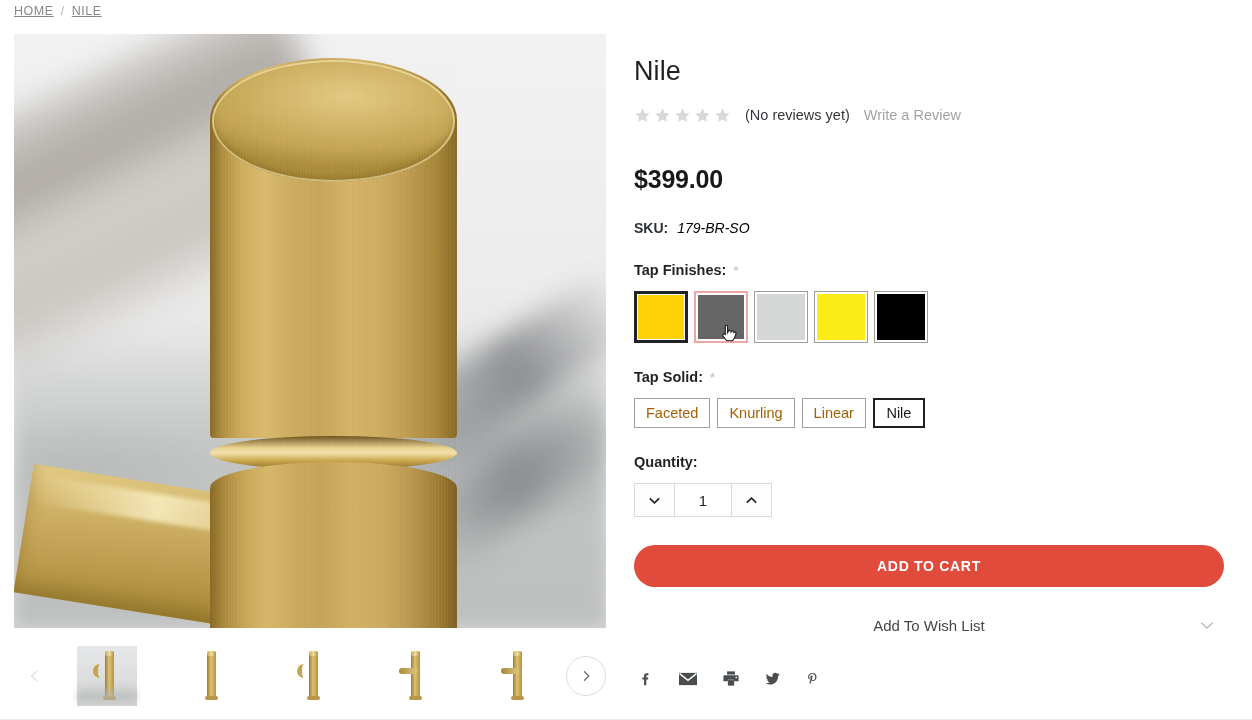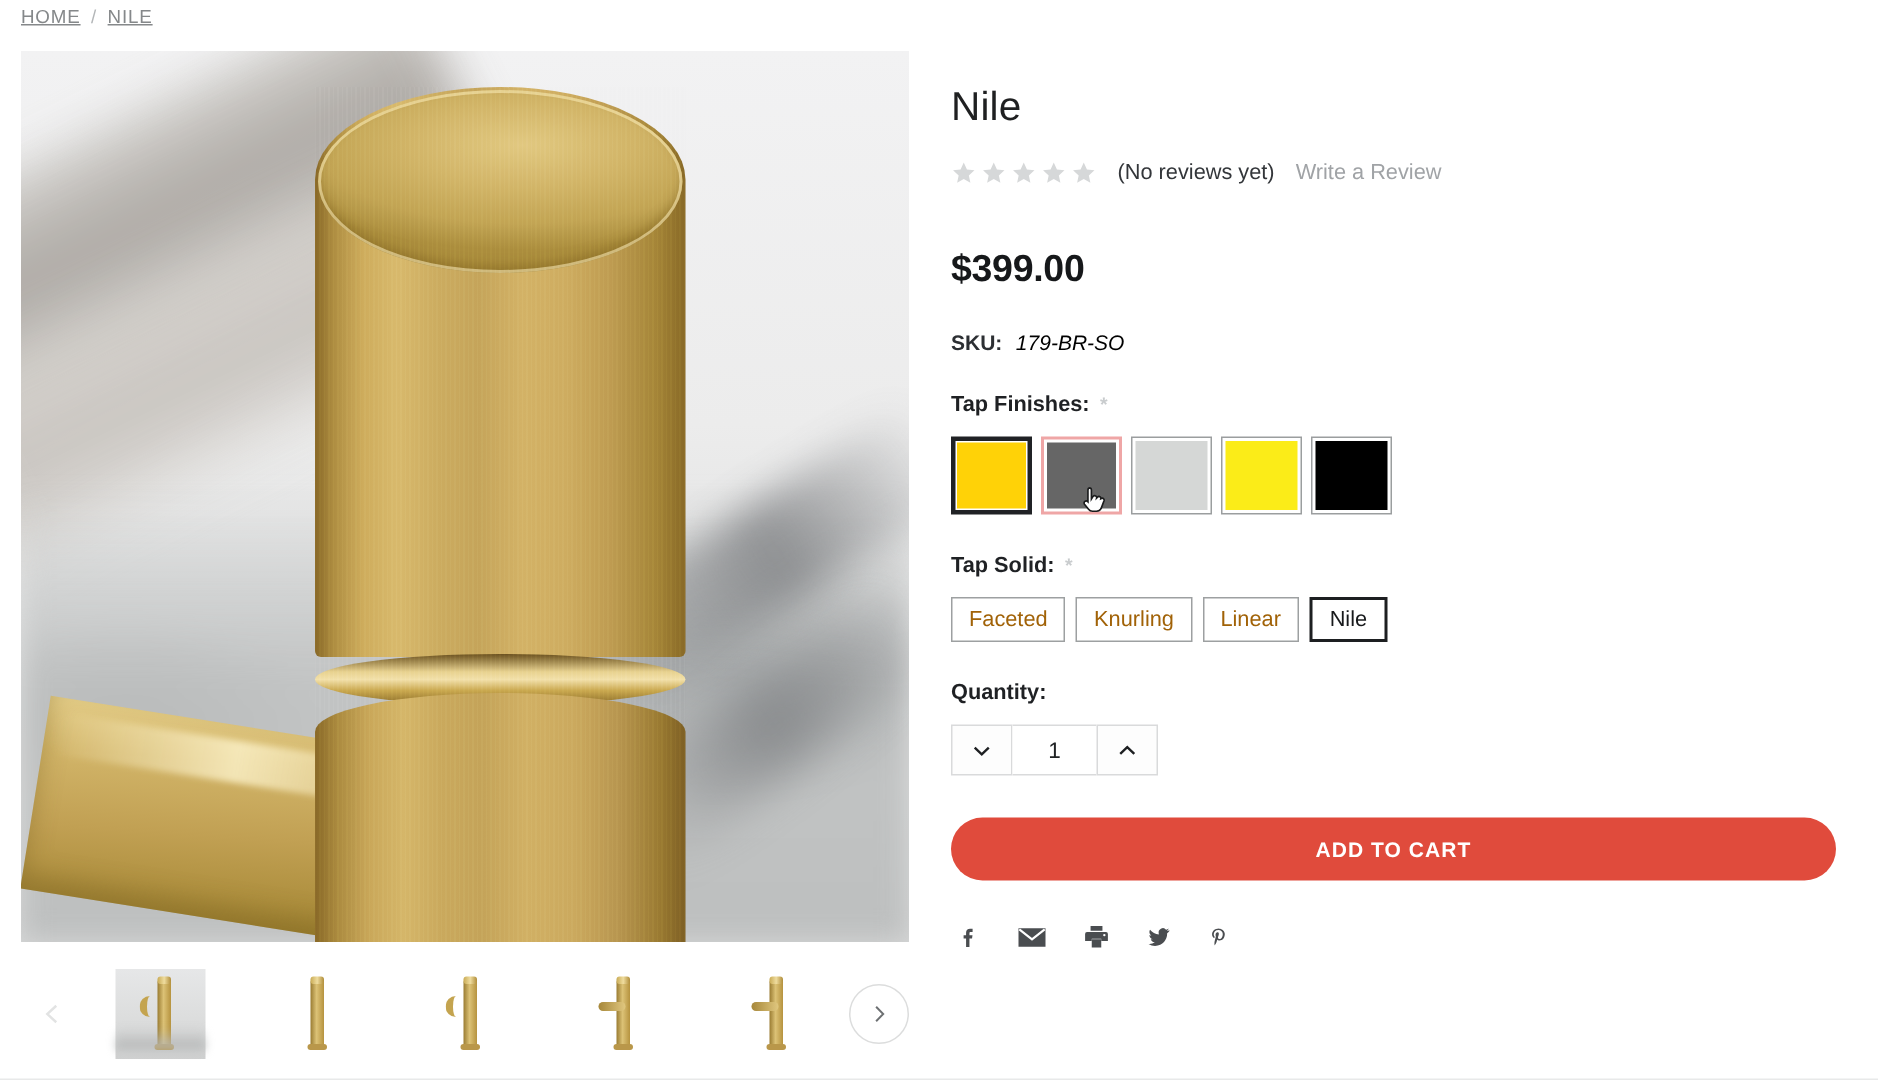--- a/index.html
+++ b/index.html
@@ -458,20 +458,26 @@
         <div class="qty-btn">
           <svg width="15" height="15" viewBox="0 0 16 16">
             <path d="M3 10.2 L8 5.4 L13 10.2" fill="none" stroke="#1e2022" stroke-width="1.7"></path>
           </svg>
         </div>
       </div>
     </div>
 
     <button class="add-cart">ADD TO CART</button>
 
+    <div class="wishlist-row">
+      <span class="wishlist-label">Add To Wish List</span>
+      <svg class="wishlist-chevron" width="18" height="18" viewBox="0 0 16 16">
+        <path d="M3 6 L8 10.6 L13 6" fill="none" stroke="#b9bcbe" stroke-width="1.3"></path>
+      </svg>
+    </div>
 
     <div class="share-row">
       <svg class="share-icon" width="18" height="18" viewBox="0 0 24 24">
         <path d="M15.2 4.2h-2.3c-2.1 0-3.5 1.4-3.5 3.6v2.1H7.2v2.9h2.2v7.6h3v-7.6h2.3l.4-2.9h-2.7V8.2c0-.8.2-1.2 1.2-1.2h1.6z" fill="#4a4d50"></path>
       </svg>
       <svg class="share-icon" width="22" height="18" viewBox="0 0 24 20">
         <path d="M2 3.2h20v13.6H2z" fill="#4a4d50"></path>
         <path d="M2.6 4 12 11.4 21.4 4" fill="none" stroke="#ffffff" stroke-width="1.6"></path>
       </svg>
       <svg class="share-icon" width="20" height="19" viewBox="0 0 24 24">

